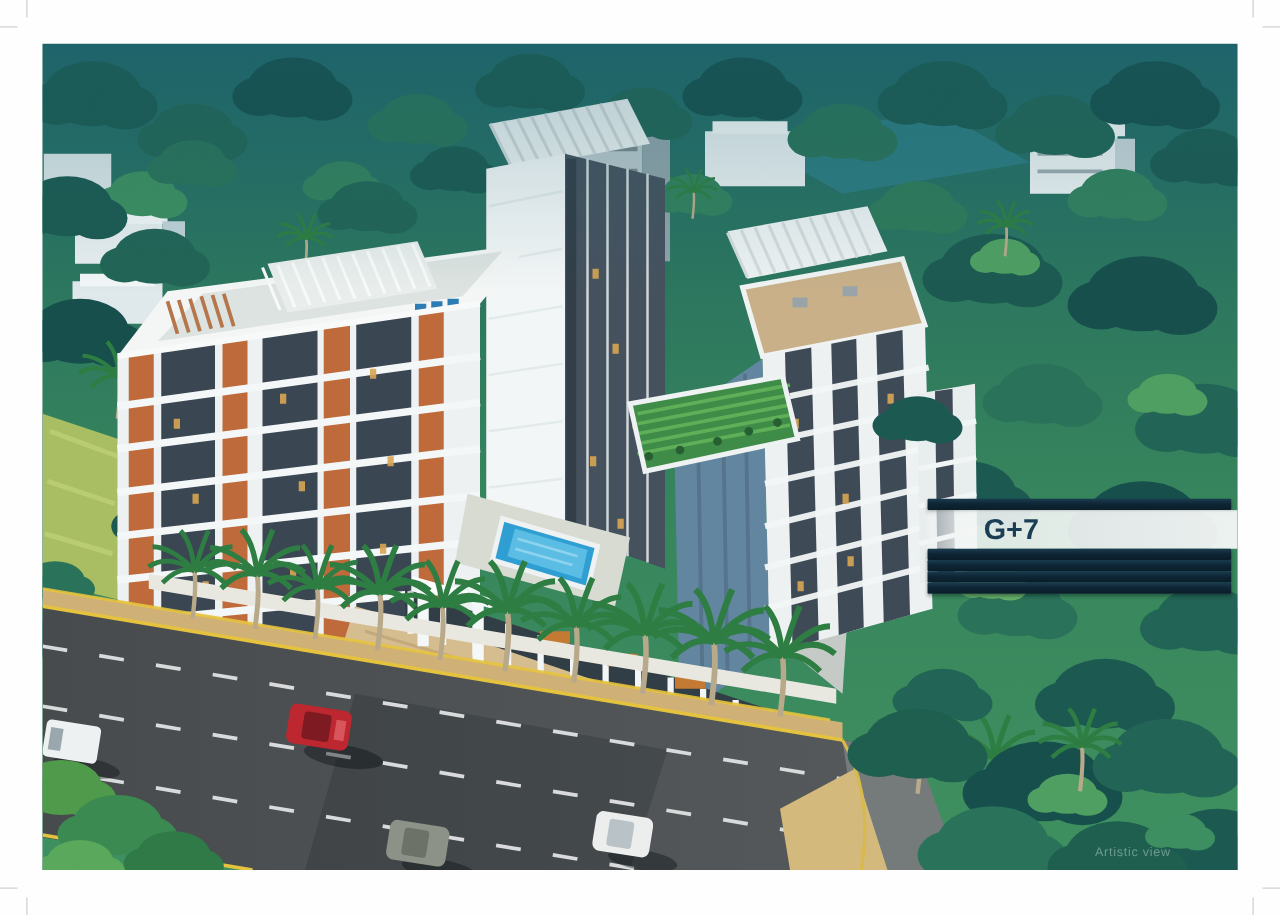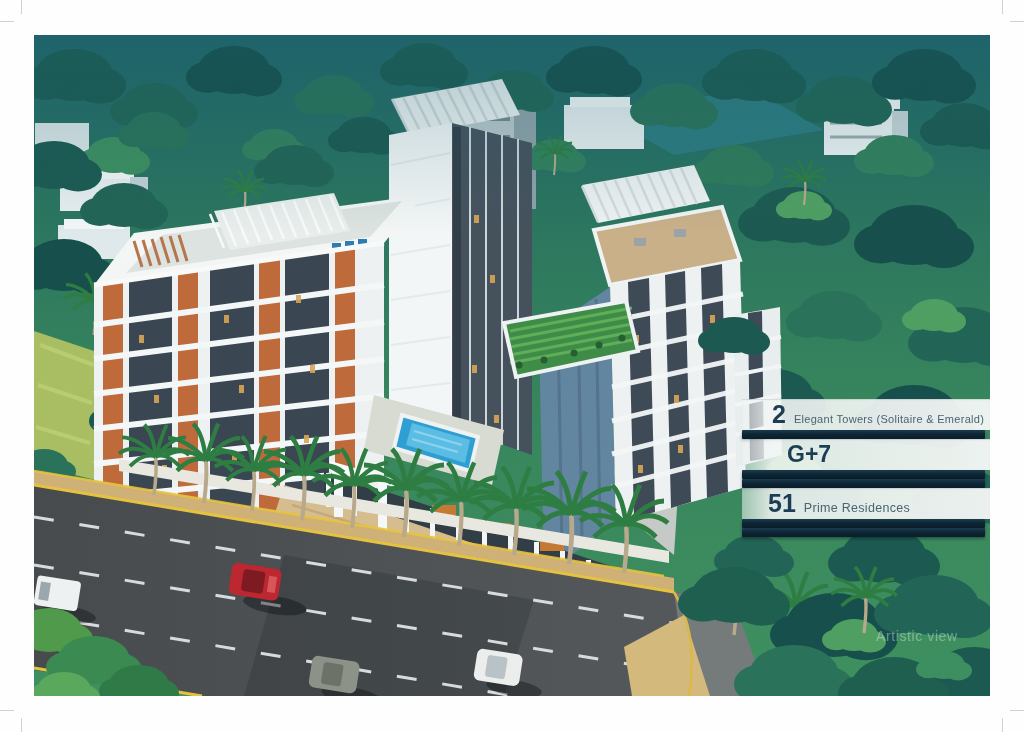--- a/index.html
+++ b/index.html
@@ -32,22 +32,22 @@
     background:linear-gradient(180deg,#1a3c50 0%,#0e2635 45%,#0a1d2a 100%);
     box-shadow:0 2px 3px rgba(4,14,22,.38);
   }
   .num{font-weight:700;font-size:25px;color:#1c3e55;letter-spacing:0;}
   .band.pl-g7 .num{font-size:23px;margin-left:24px;}
   .lbl{font-size:12.5px;color:#4a6471;margin-left:8px;letter-spacing:.3px;}
   .lbl-sm{font-size:11px;}
   .amp{font-size:12px;color:#4a6471;margin:0 5px;}
   
   .watermark{
-    position:absolute;left:876px;top:628px;
-    font-size:14px;letter-spacing:.6px;color:rgba(235,246,241,.38);
+    position:absolute;left:876px;top:677px;
+    font-size:10px;letter-spacing:.6px;color:rgba(235,246,241,.38);
   }
 </style>
 </head>
 <body>
 
 <div class="cropmark cm-v" style="left:21px;top:0;"></div>
 <div class="cropmark cm-h" style="left:0;top:21px;"></div>
 <div class="cropmark cm-v" style="left:1002px;top:0;"></div>
 <div class="cropmark cm-h" style="left:1010px;top:21px;"></div>
 <div class="cropmark cm-v" style="left:21px;top:718px;"></div>
@@ -387,29 +387,23 @@
     <use href="#blob" transform="translate(820,600) scale(.8)" fill="#4f9f63"></use>
     <use href="#blob" transform="translate(910,630) scale(.7)" fill="#3d8e60"></use>
     <use href="#palm" transform="translate(830,598) scale(1.5)"></use>
   </g>
 
   <rect x="0" y="0" width="956" height="200" fill="url(#atm)"></rect>
 </svg>
 </div>
 
 <div class="panel">
-  <div class="band">
-    <span class="num">2</span><span class="lbl lbl-sm">Elegant Towers (Solitaire &amp; Emerald)</span>
-  </div>
   <div class="bar"></div>
   <div class="band pl-g7">
     <span class="num">G+7</span>
   </div>
   <div class="bar"></div>
   <div class="bar"></div>
-  <div class="band pl-md">
-    <span class="num">51</span><span class="lbl">Prime Residences</span>
-  </div>
   <div class="bar"></div>
   <div class="bar"></div>
 </div>
 
 <span class="watermark">Artistic view</span>
 
 </body></html>

